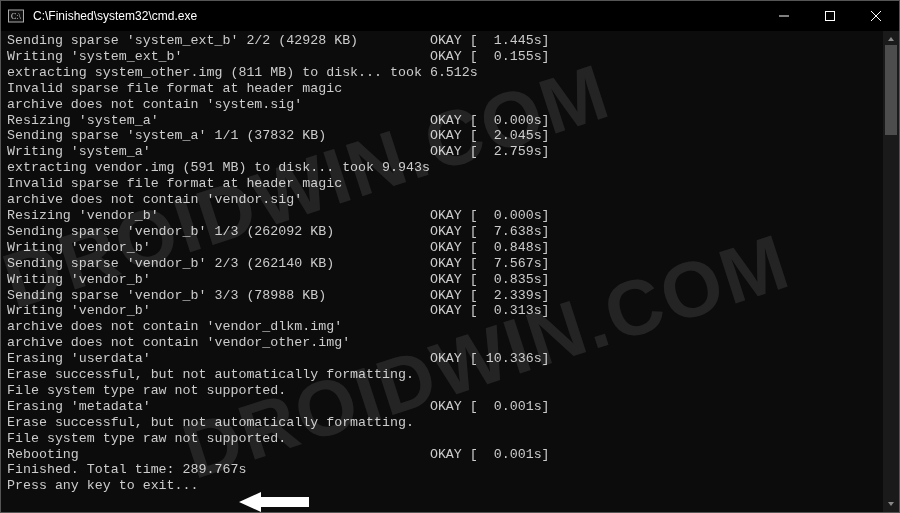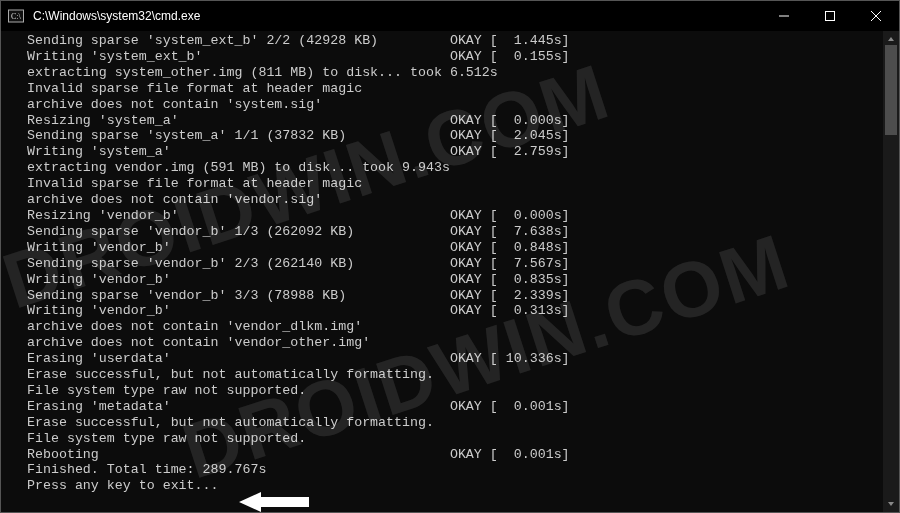--- a/index.html
+++ b/index.html
@@ -47,21 +47,20 @@
     left: 0; right: 0;
     top: 30px; bottom: 0;
     background: #0c0c0c;
     color: #ccc;
     font-size: 13.3px;
     line-height: 15.9px;
     padding: 2px 4px 0 6px;
     white-space: pre;
     font-family: Consolas, "Courier New", monospace;
     overflow: hidden;
-    margin-left: 20px;
   }
   .terminal .line { display:block; }
   .scrollbar {
     position: absolute;
     right: 0;
     top: 30px;
     bottom: 0;
     width: 16px;
     background: #1a1a1a;
   }
@@ -106,21 +105,21 @@
 
 <div class="window">
 
   <div class="titlebar">
     <div class="icon-wrap">
       <svg width="16" height="16" viewBox="0 0 16 16">
         <rect x="0.5" y="2" width="15" height="12" fill="#111" stroke="#aaa" stroke-width="1"></rect>
         <text x="3" y="11" font-size="8" fill="#ddd" font-family="Consolas">C:\</text>
       </svg>
     </div>
-    <div class="title-text">C:\Windows\system32\cmd.exe</div>
+    <div class="title-text">C:\Finished\system32\cmd.exe</div>
     <div class="controls">
       <div class="ctrl-btn">
         <svg width="10" height="10" viewBox="0 0 10 10">
             <line x1="0" y1="5" x2="10" y2="5" stroke="#fff" stroke-width="1"></line>
           </svg>
       </div>
       <div class="ctrl-btn">
         <svg width="10" height="10" viewBox="0 0 10 10">
             <rect x="0.5" y="0.5" width="9" height="9" fill="none" stroke="#fff" stroke-width="1"></rect>
           </svg>

